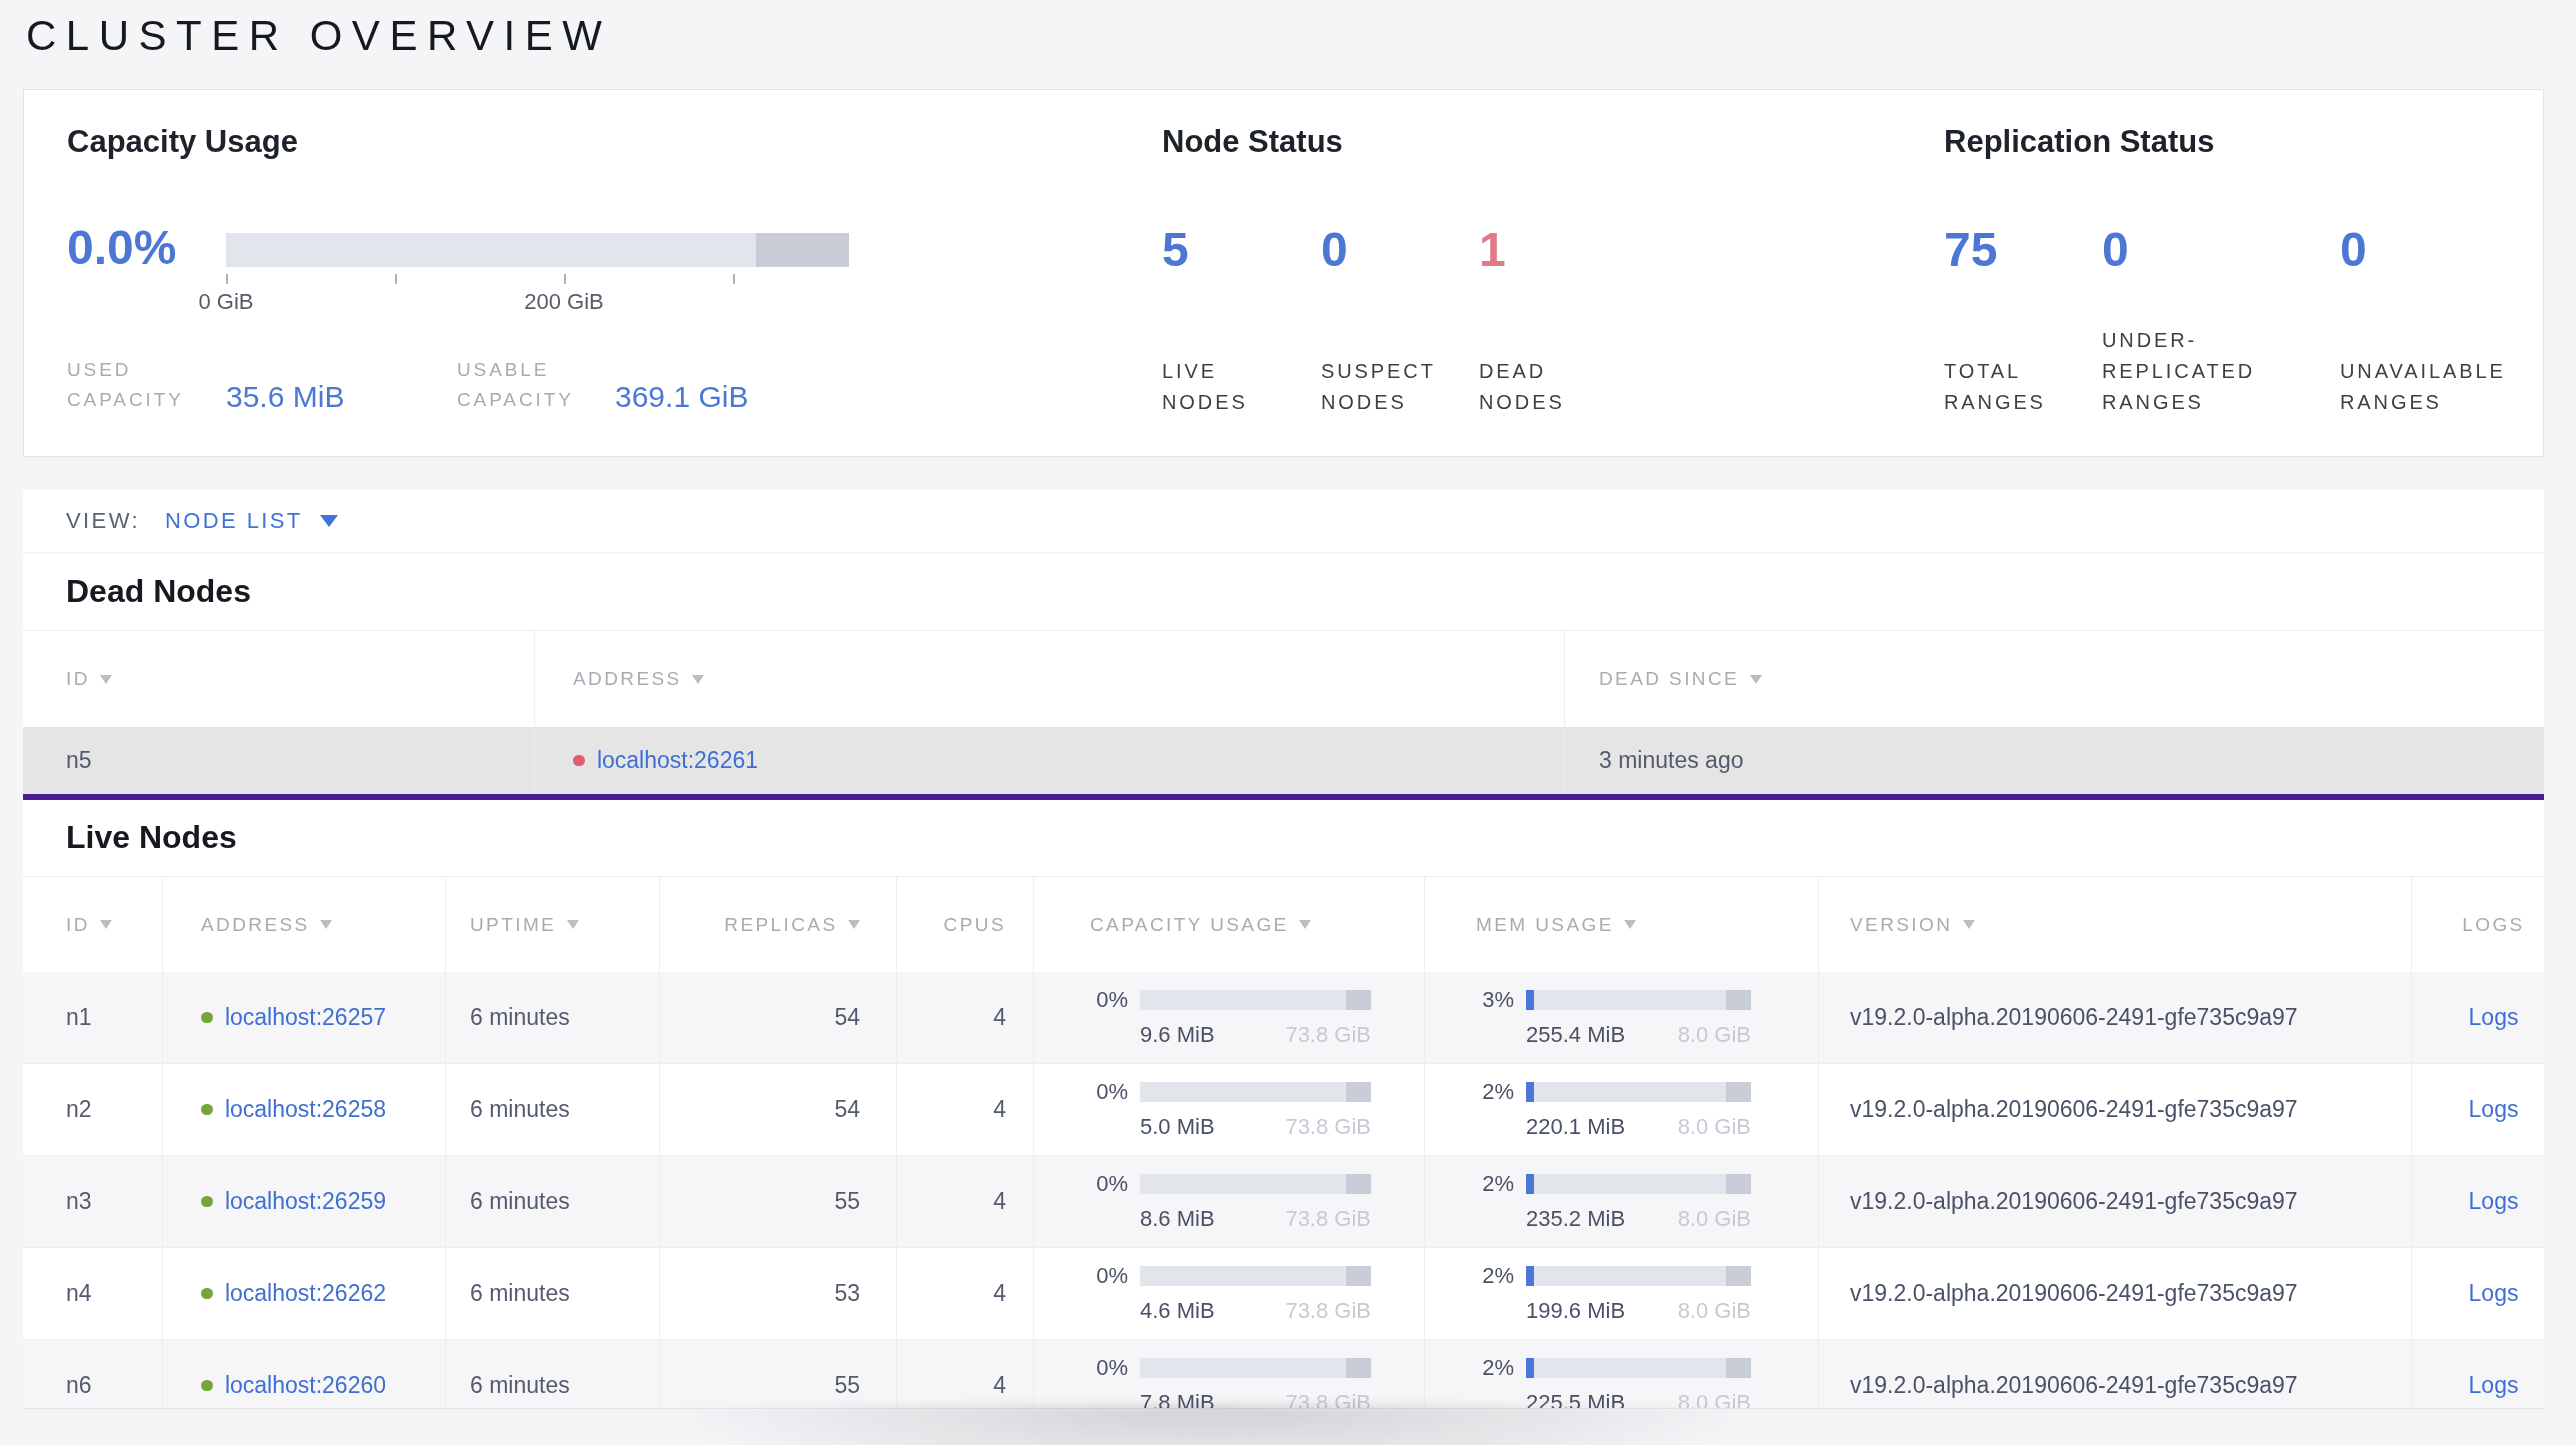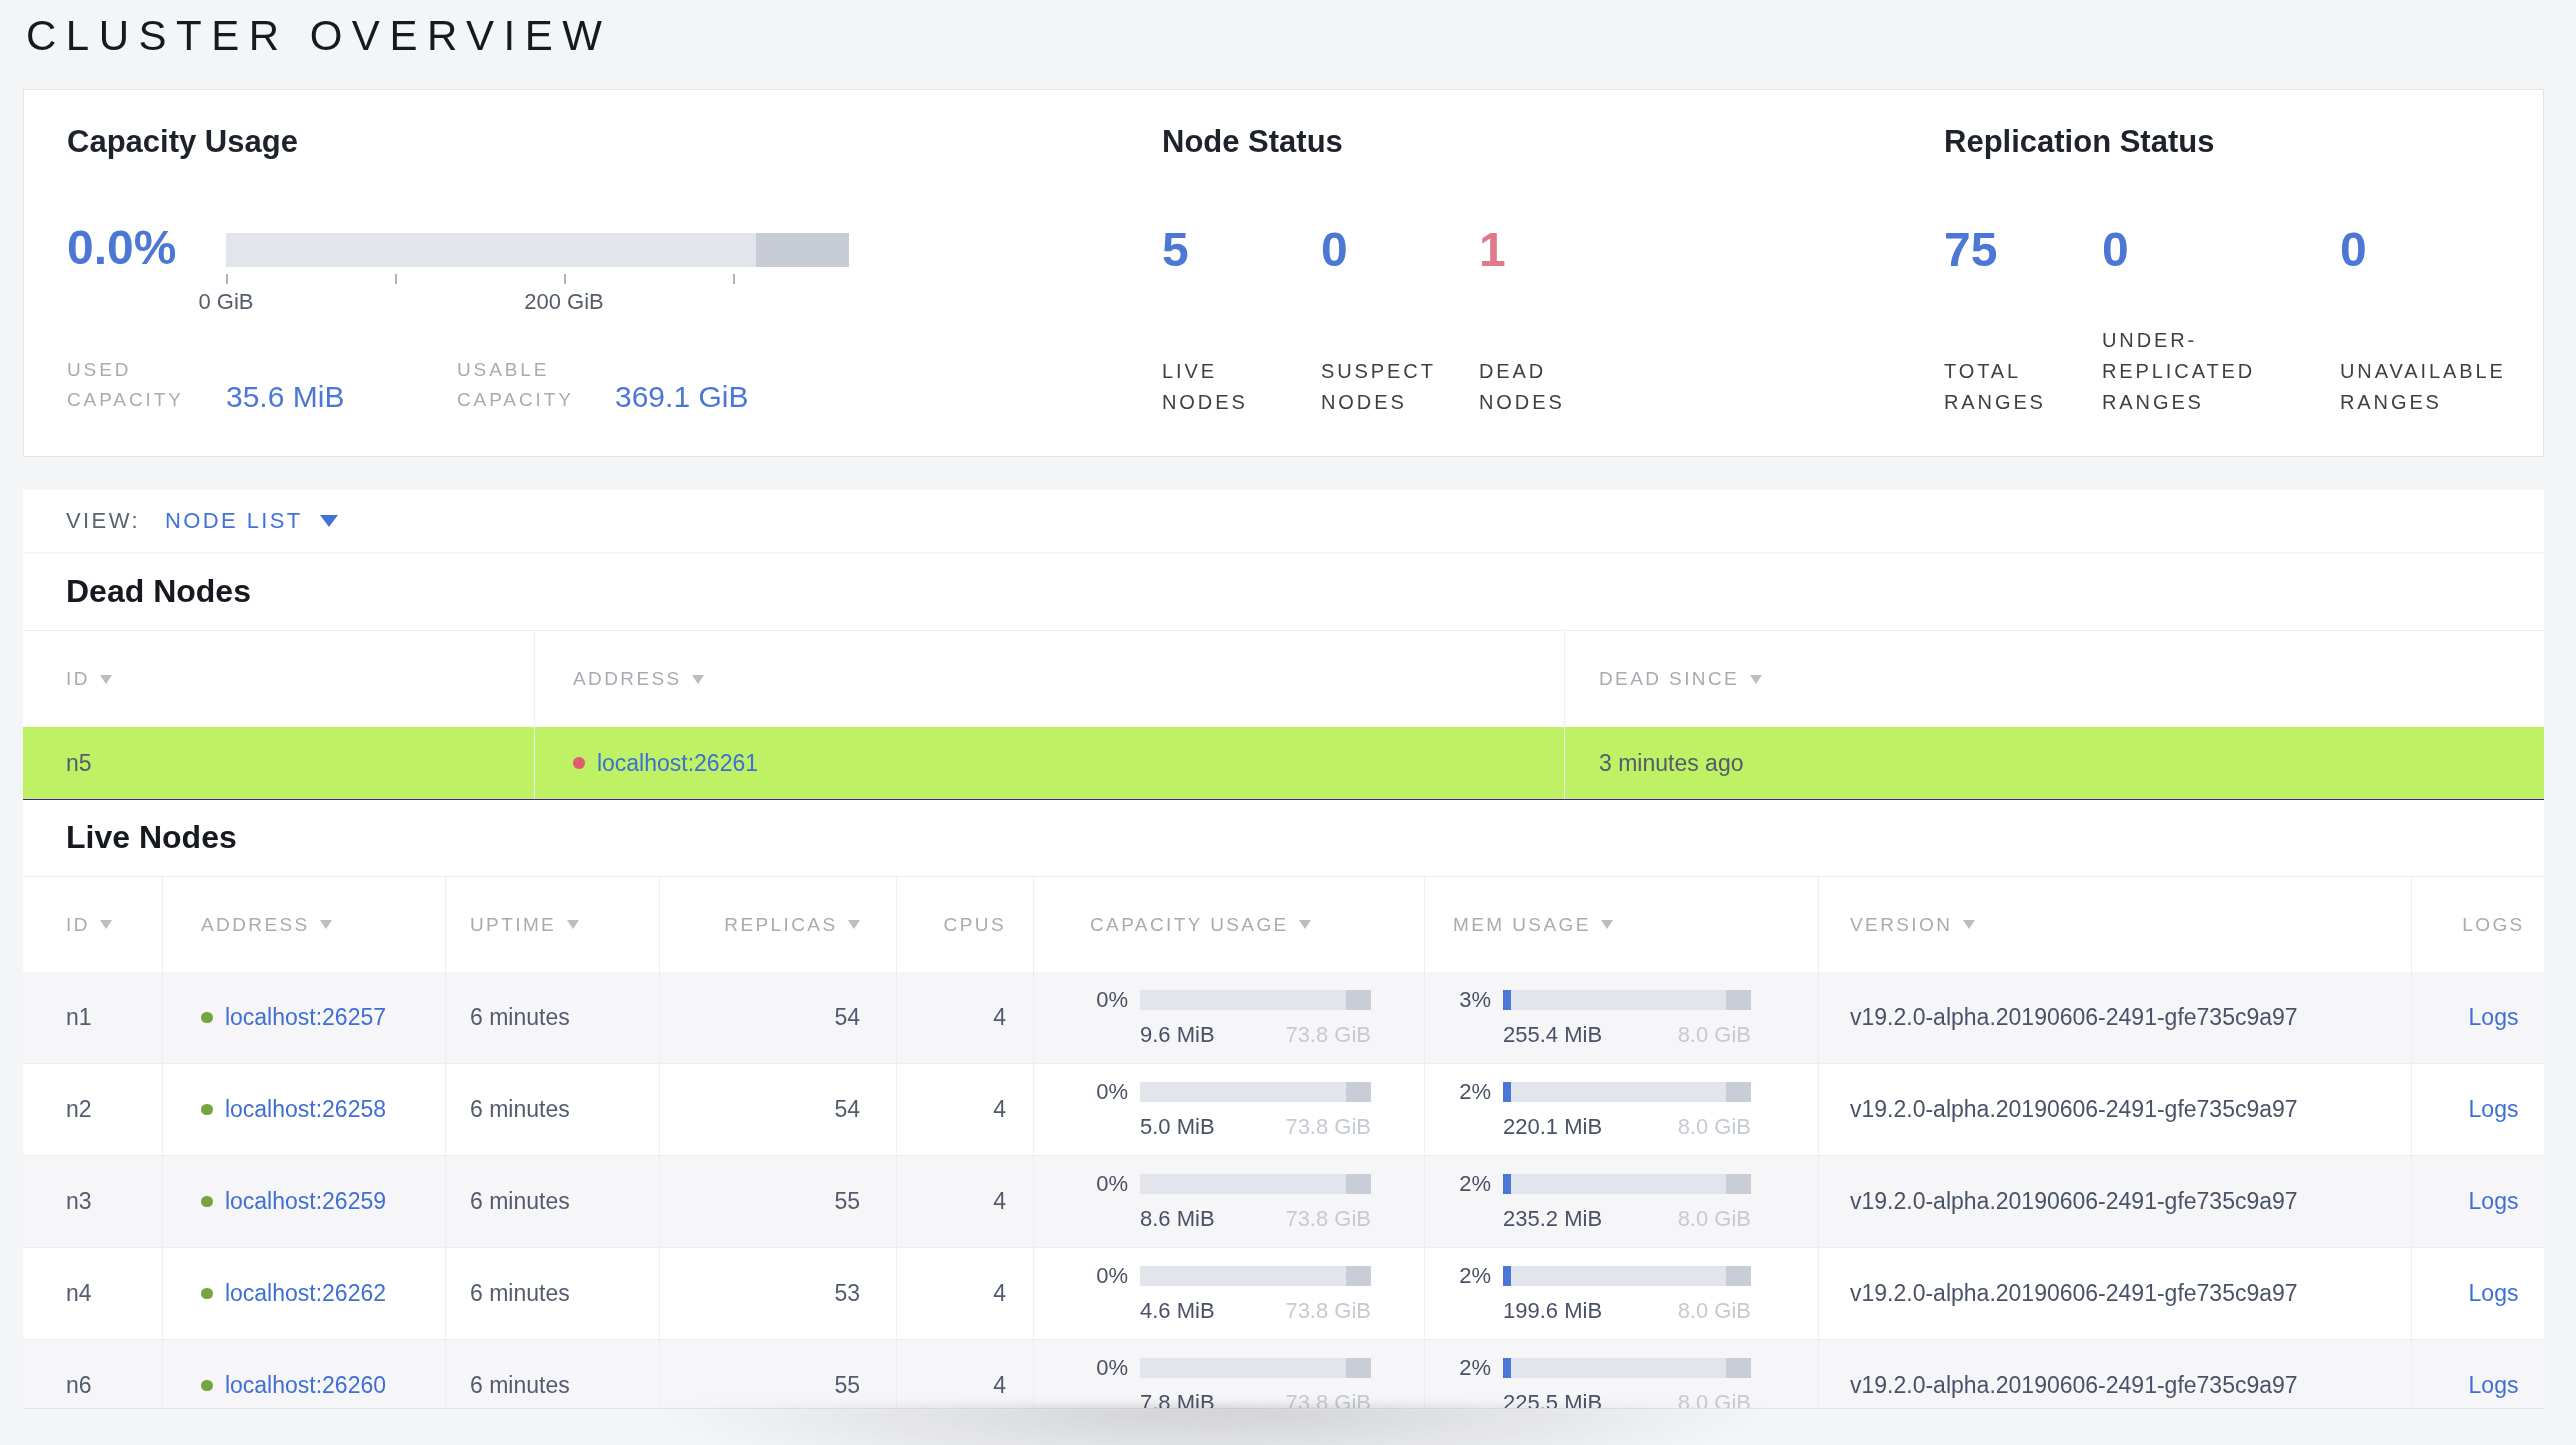--- a/index.html
+++ b/index.html
@@ -52,38 +52,38 @@
   .hdr-cell { display:flex; align-items:center; font-size:19px; letter-spacing:2.4px;
     color:#a7abb2; text-transform:uppercase; white-space:nowrap; }
   .sort-arrow { display:inline-block; width:0; height:0; margin-left:10.5px;
     border-left:6.7px solid transparent; border-right:6.7px solid transparent; border-top:9.5px solid #b9bdc4; }
 
   
   .dead-grid { display:grid; grid-template-columns:511px 1030px 980px; }
   .dead-grid > div { border-left:1px solid #eceef1; }
   .dead-grid > div:first-child { border-left:none; }
   .dead-hdr { height:97px; border-top:1px solid #eceef1; }
-  .dead-row { height:73px; background:#bef264; border-bottom:1px solid #4c1d95; }
+  .dead-row { height:73px; background:#e5e5e5; border-bottom:6px solid #4c1d95; }
   .dead-row > div { display:flex; align-items:center; font-size:23px; color:#545b6e; }
 
   
   .live-grid { display:grid; grid-template-columns:139px 283px 214px 237px 137px 391px 394px 593px 132px; }
   .live-grid > div { border-left:1px solid #eceef1; }
   .live-grid > div:first-child { border-left:none; }
   .live-hdr { height:96px; border-top:1px solid #eceef1; }
   .live-row { height:92px; border-bottom:1px solid #edeef1; }
   .live-row.alt { background:#f6f6f8; }
   .cell { display:flex; align-items:center; font-size:23px; color:#545b6e; }
   .pad-id { padding-left:43px; }
   .pad-addr { padding-left:38px; }
   .pad-uptime { padding-left:24px; }
   .right-rep { justify-content:flex-end; padding-right:36px; }
   .right-cpu { justify-content:flex-end; padding-right:27px; }
   .pad-capacity { padding-left:56px; padding-right:53px; }
-  .pad-mem { padding-left:28px; padding-right:67px; }
+  .pad-mem { padding-left:51px; padding-right:67px; }
   .pad-version { padding-left:31px; }
   .center-logs { justify-content:center;padding-left:32px; }
 
   .status-dot { width:11.5px; height:11.5px; border-radius:50%; flex:none; margin-right:12.4px; }
   .dot-live { background:#76a53e; }
   .dot-dead { background:#df5d6c; }
   .link { color:#3f6fd4; cursor:pointer; text-decoration:none; }
 
   .usage-cell { width:100%; padding-top:15.3px; }
   .usage-top { display:flex; align-items:center; }

